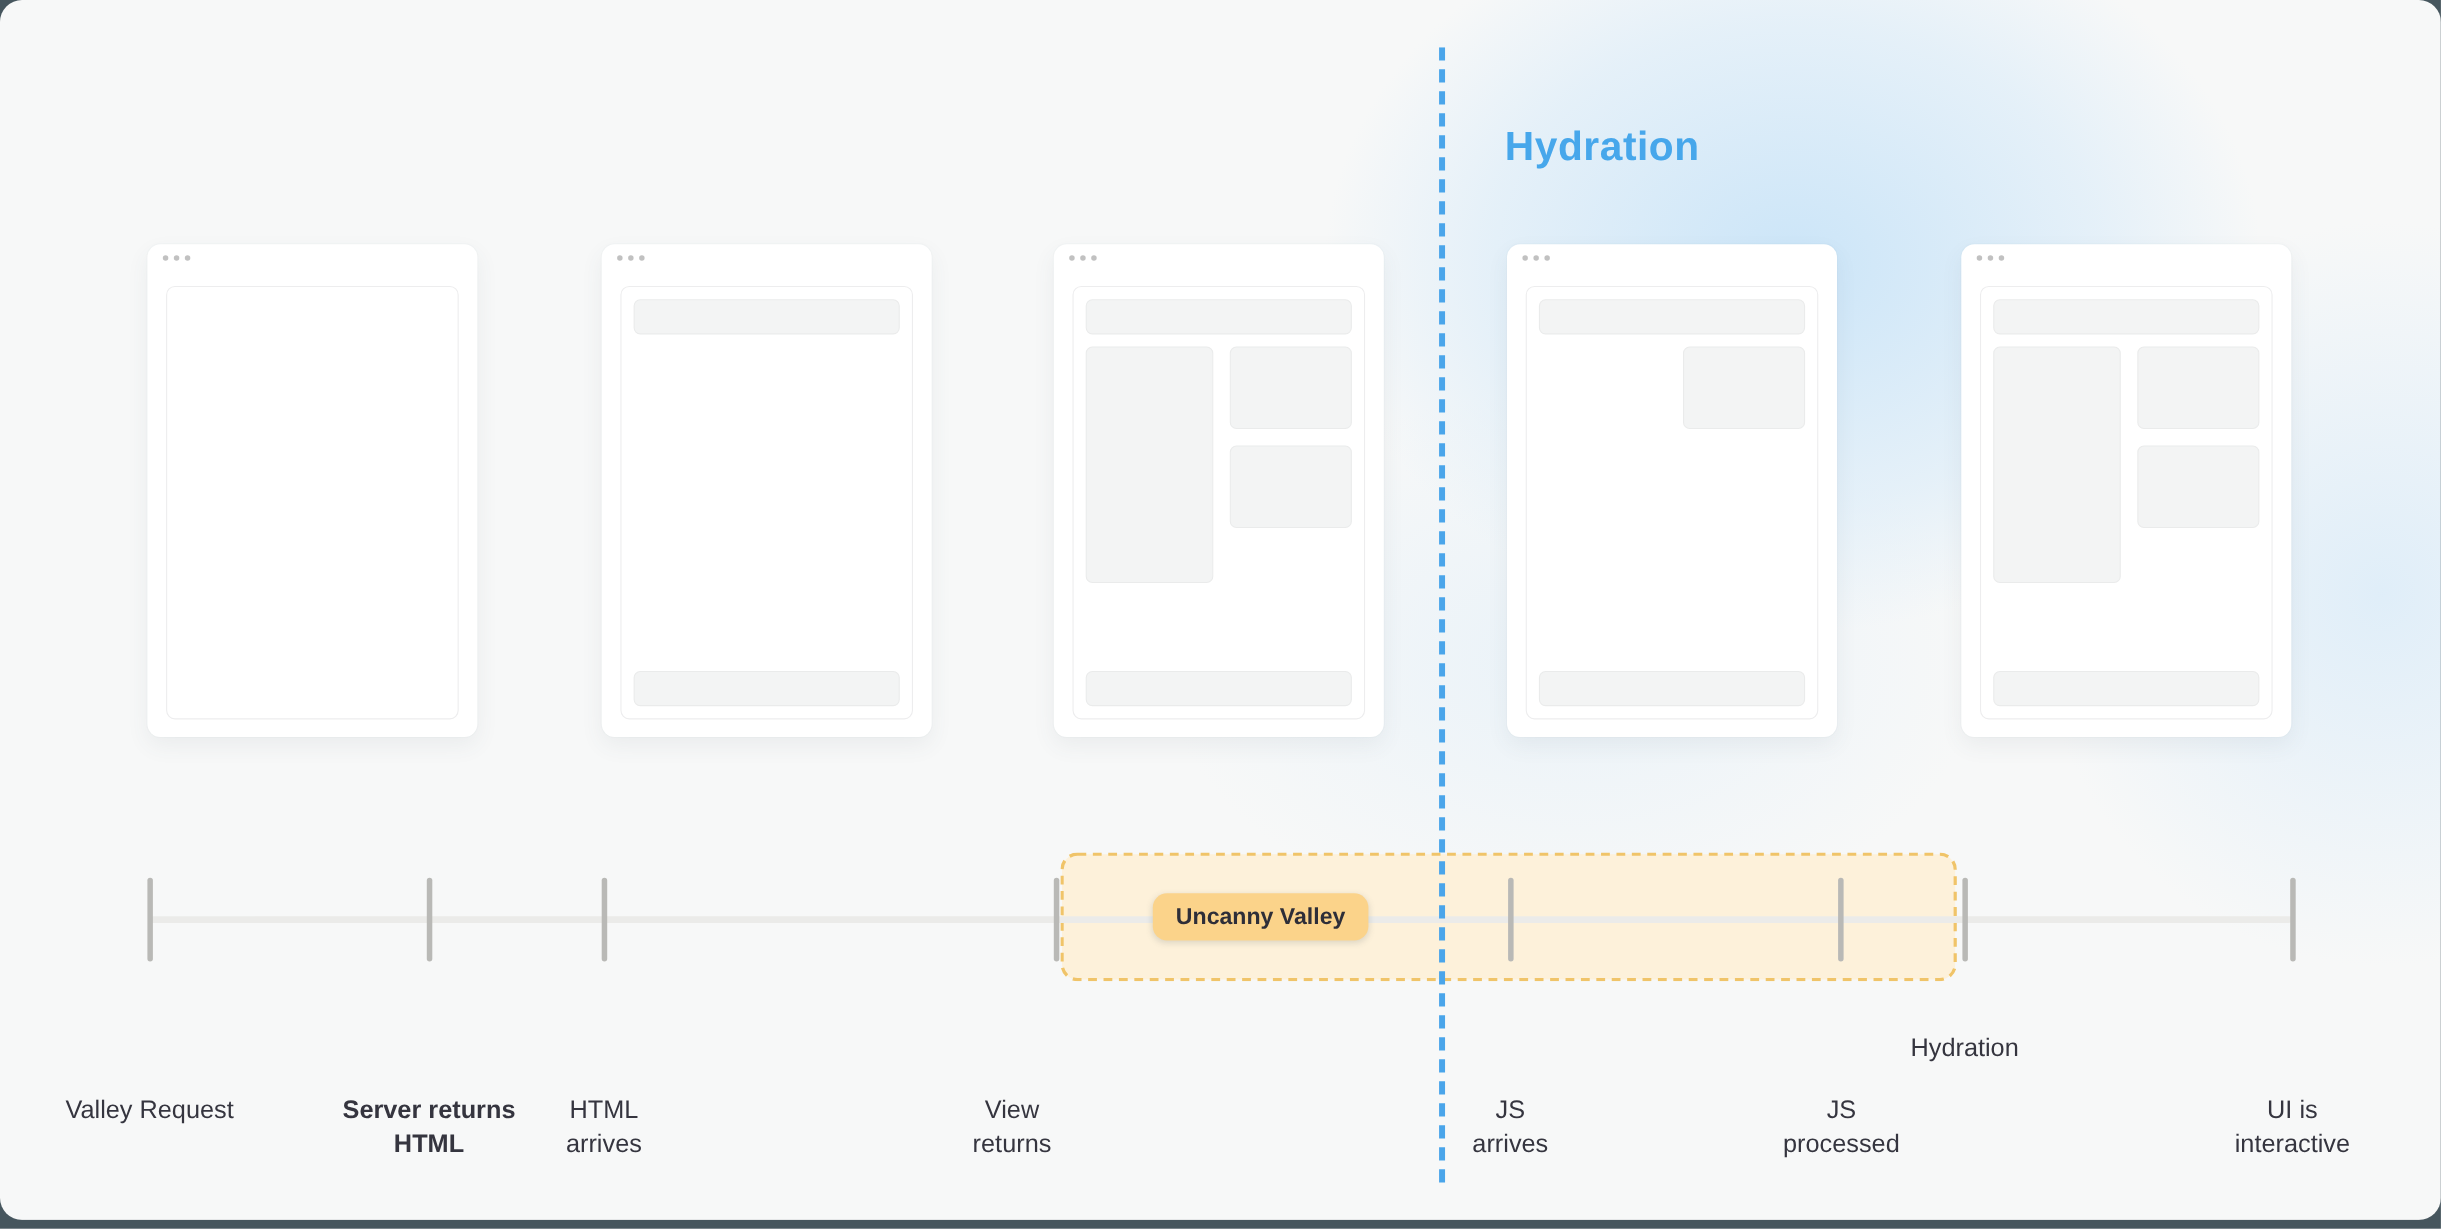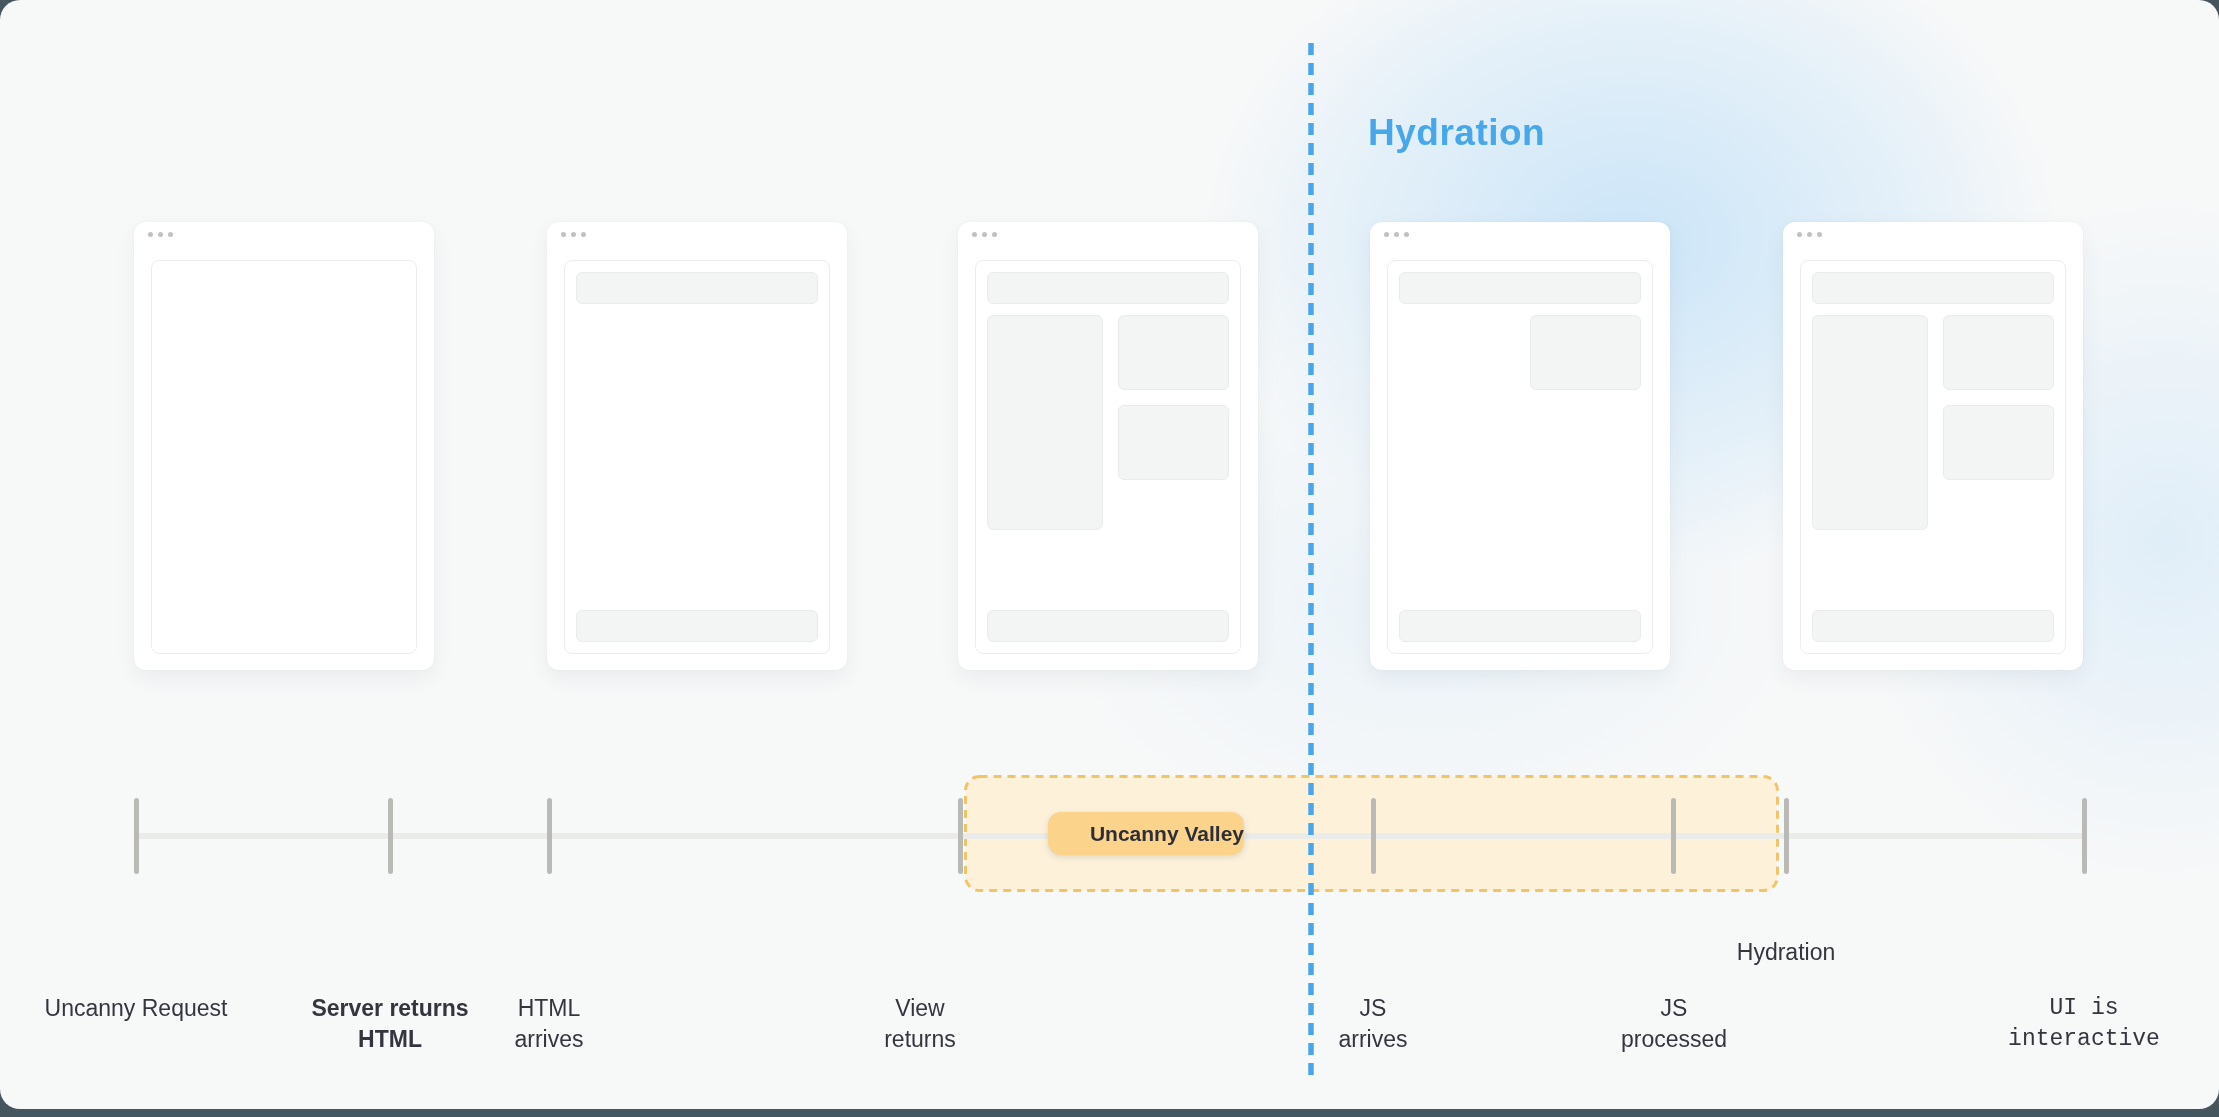--- a/index.html
+++ b/index.html
@@ -54,21 +54,21 @@
   
   .uv-region{position:absolute;left:964px;top:775px;width:815px;height:117px;}
 
   
   .tl-line{position:absolute;left:136px;top:833px;width:1948px;height:6px;background:#ebebe9;border-radius:3px;}
   .tick{position:absolute;top:798px;width:5px;height:76px;background:#b9b9b6;border-radius:2.5px;}
 
   .uv-badge{
     position:absolute;left:1048px;top:812px;width:196px;height:43px;
     background:#fbd38a;border-radius:13px;
-    display:flex;align-items:center;justify-content:flex-end;
+    display:flex;align-items:center;justify-content:center;
     font-size:21px;font-weight:700;color:#2e2e38;
     box-shadow:0 2px 6px rgba(70,86,94,0.18);
   }
 
   
   .ms-label{
     position:absolute;top:993px;transform:translateX(-50%);
     text-align:center;font-size:23px;line-height:31px;color:#35353f;
     white-space:nowrap;
   }
@@ -163,21 +163,21 @@
 
     <div class="uv-badge">
       <span>Uncanny Valley</span>
     </div>
 
     <svg class="divider" width="6" height="1034" viewBox="0 0 6 1034">
       <line x1="3" y1="0" x2="3" y2="1034" stroke="#4aa5ea" stroke-width="5.5" stroke-dasharray="12 8"></line>
     </svg>
 
     <div class="ms-label" style="left:136px;">
-      <div>Uncanny Request</div>
+      <div>Valley Request</div>
       <div></div>
     </div>
     <div class="ms-label" style="left:390px;font-weight:bold;">
       <div>Server returns</div>
       <div>HTML</div>
     </div>
     <div class="ms-label" style="left:549px;">
       <div>HTML</div>
       <div>arrives</div>
     </div>
@@ -190,19 +190,19 @@
       <div>arrives</div>
     </div>
     <div class="ms-label" style="left:1674px;">
       <div>JS</div>
       <div>processed</div>
     </div>
     <div class="ms-label raised" style="left:1786px;">
       <div>Hydration</div>
       <div></div>
     </div>
-    <div class="ms-label" style="left:2084px;font-family:Liberation Mono, monospace;">
+    <div class="ms-label" style="left:2084px;">
       <div>UI is</div>
       <div>interactive</div>
     </div>
 
   </div>
 </div>
 
 </body></html>

